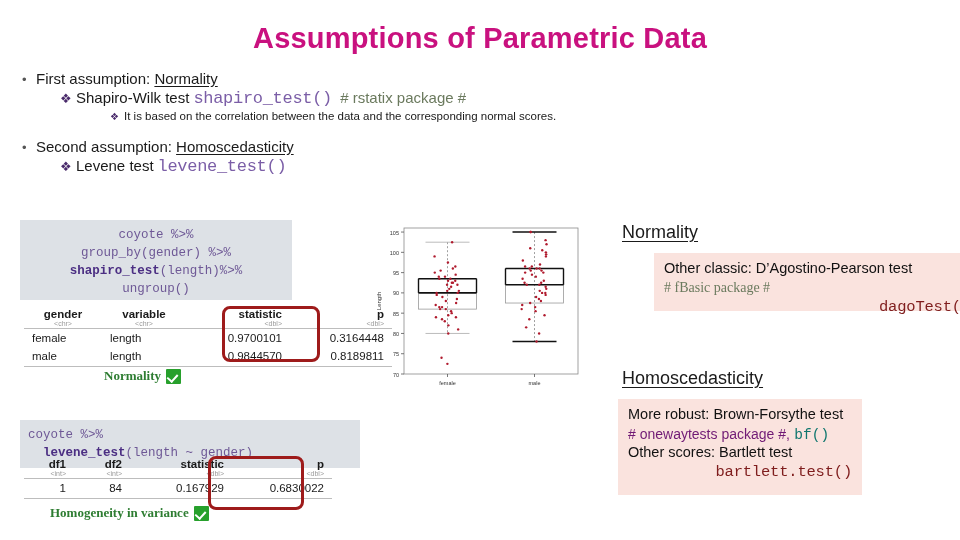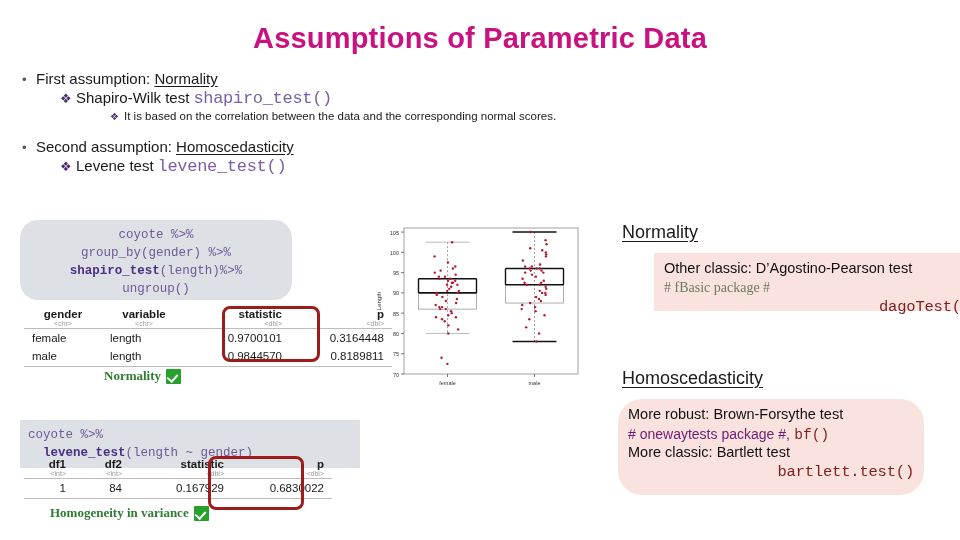--- a/index.html
+++ b/index.html
@@ -34,21 +34,21 @@
   .gap{height:14px;}
 
   
   .codebox{
     position:absolute;background:#DDE1E6;
     font-family:"Liberation Mono", monospace;
     color:#6E5896;font-size:12.5px;line-height:1.45;
     padding:6px 8px;box-sizing:border-box;white-space:pre;
   }
   .codebox b{color:#4B2E83;font-weight:bold;}
-  #code-shapiro{left:20px;top:220px;width:272px;height:80px;text-align:center;border-radius:18px;}
+  #code-shapiro{left:20px;top:220px;width:272px;height:80px;text-align:center;}
   #code-levene{left:20px;top:402px;width:340px;height:48px;margin-top:18px;}
 
   
   .restable{position:absolute;font-family:Liberation Sans, sans-serif;color:#1a1a1a;}
   .restable table{border-collapse:collapse;}
   .restable th{
     font-size:11.5px;font-weight:bold;padding:2px 8px 0 8px;
     vertical-align:bottom;white-space:nowrap;
   }
   .restable th .typ{display:block;font-size:7px;font-weight:normal;color:#9a9a9a;}
@@ -87,30 +87,30 @@
     position:absolute;font-size:18px;color:#1a1a1a;
     text-decoration:underline;text-underline-offset:3px;
   }
   #rh-normality{left:622px;top:222px;}
   #rh-homosced{left:622px;top:368px;}
 
   .pinkbox{
     position:absolute;background:#FAE3DE;box-sizing:border-box;padding:6px 10px;
   }
   #pink-normality{left:654px;top:253px;width:326px;height:58px;}
-  #pink-homosced{left:618px;top:399px;width:306px;height:96px;border-radius:24px;}
+  #pink-homosced{left:618px;top:399px;width:244px;height:96px;}
   .pb-line{font-size:14.5px;color:#111;line-height:1.35;}
   .pb-small{font-size:14px;color:#6b7a5e;line-height:1.3;
             font-family:"Liberation Serif",serif;}
   .pb-code{
     font-family:"Liberation Mono",monospace;color:#7f1d1d;
     font-size:15.5px;line-height:1.4;letter-spacing:-.2px;text-align:right;
   }
   .pkg2{color:#701a75;font-size:14px;}
-  .inlinefn{font-family:"Liberation Mono",monospace;color:#7f1d1d;font-size:14.5px;}
+  .inlinefn{font-family:"Liberation Mono",monospace;color:#0f766e;font-size:14.5px;}
 
   
   #plot{position:absolute;left:372px;top:222px;width:212px;height:172px;}
 </style>
 </head>
 <body>
 
 <div class="slide">
 
   <div class="title">Assumptions of Parametric Data</div>
@@ -122,20 +122,21 @@
       <span>First assumption:</span>
       <span>&nbsp;</span>
       <span class="u">Normality</span>
     </div>
 
     <div class="row b2">
       <span class="diam">❖</span>
       <span>Shapiro-Wilk test</span>
       <span class="code-inline">shapiro_test()</span>
       <span>&nbsp;</span>
+      <span class="pkg"># rstatix package #</span>
     </div>
 
     <div class="row b3">
       <span class="diam-s">❖</span>
       <span>It is based on the correlation between the data and the corresponding normal scores.</span>
     </div>
 
     <div class="gap"></div>
 
     <div class="row b1">
@@ -397,17 +398,17 @@
     <div class="pb-code">dagoTest()</div>
   </div>
 
   <div class="rhead" id="rh-homosced">Homoscedasticity</div>
   <div class="pinkbox" id="pink-homosced">
     <div class="pb-line">More robust: Brown-Forsythe test</div>
     <div>
       <span class="pkg2"># onewaytests package #,</span>
       <span class="inlinefn">bf()</span>
     </div>
-    <div class="pb-line">More classic: Bartlett test</div>
+    <div class="pb-line">Other scores: Bartlett test</div>
     <div class="pb-code">bartlett.test()</div>
   </div>
 
 </div>
 
 </body></html>

